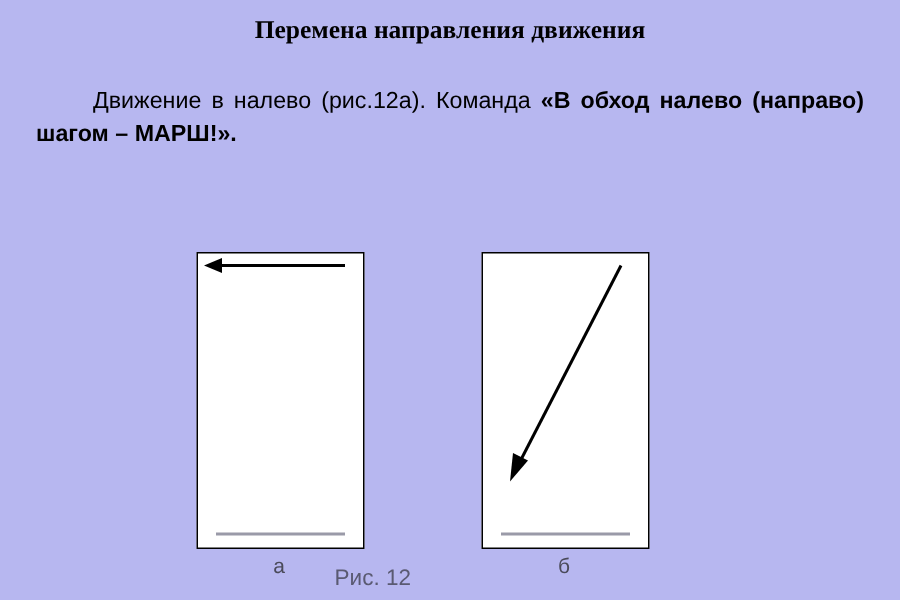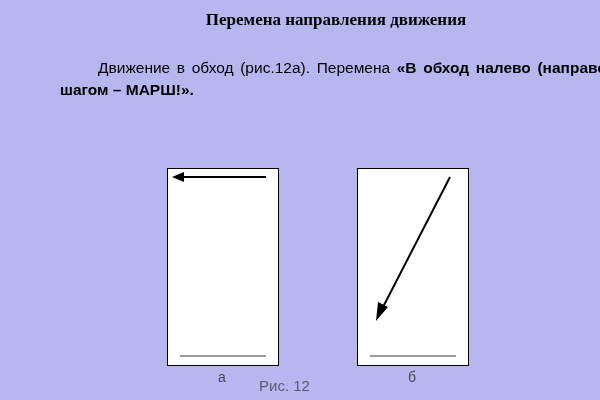--- a/index.html
+++ b/index.html
@@ -10,21 +10,20 @@
     width: 600px;
     height: 400px;
     background: #b7b7f0;
     font-family: "Liberation Serif", serif;
     overflow: hidden;
     position: relative;
   }
   .slide {
     position: absolute;
     inset: 0;
-    margin-left: 36px;
   }
   .title {
     position: absolute;
     top: 10px;
     left: 0;
     width: 600px;
     text-align: center;
     font-family: "Liberation Serif", serif;
     font-weight: bold;
     font-size: 17px;
@@ -97,21 +96,21 @@
   }
 </style>
 </head>
 <body>
 
 <div class="slide">
 
   <div class="title">Перемена направления движения</div>
 
   <div class="para" id="para1">
-    <span class="indent"></span><span>Движение в обход (рис.12а). Перемена </span><b>«В обход налево (направо) шагом – МАРШ!».</b>
+    <span class="indent"></span><span>Движение в налево (рис.12а). Команда </span><b>«В обход налево (направо) шагом – МАРШ!».</b>
   </div>
 
 
   <div class="figures">
 
     <div class="fig" id="fig-a">
       <svg width="110" height="196" viewBox="0 0 110 196">
         <line x1="12" y1="8" x2="98" y2="8" stroke="#000000" stroke-width="2"></line>
         <polygon points="4,8 16,3 16,13" fill="#000000"></polygon>
         <line x1="12" y1="187" x2="98" y2="187" stroke="#9a9aa8" stroke-width="2"></line>

